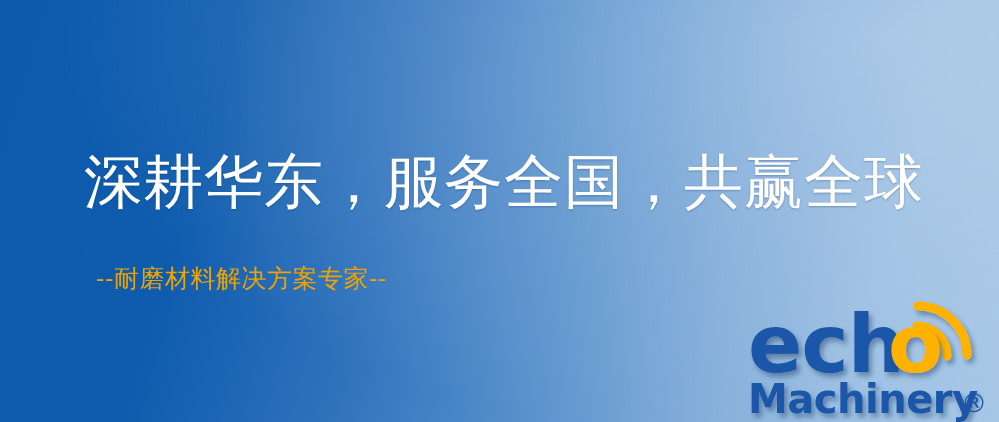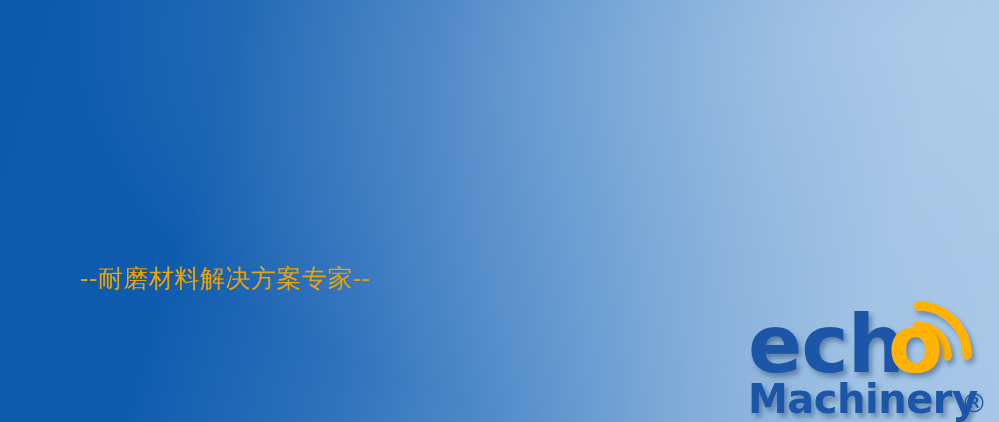--- a/index.html
+++ b/index.html
@@ -45,21 +45,21 @@
     line-height: 1.0;
     letter-spacing: 1px;
     color: #ffffff;
     white-space: nowrap;
     text-shadow: 0 1px 2px rgba(10,50,100,0.30);
     z-index: 3;
   }
 
   .subtitle {
     position: absolute;
-    left: 80px;
+    left: 96px;
     top: 266px;
     font-family: "DejaVu Serif", "Liberation Serif", serif;
     font-size: 25px;
     line-height: 1.0;
     letter-spacing: 0.5px;
     color: #eea300;
     white-space: nowrap;
     z-index: 3;
   }
 
@@ -72,20 +72,21 @@
     height: 126px;
     z-index: 4;
   }
   .logo svg { display: block; }
 </style>
 </head>
 <body>
 
 <div id="banner">
 
+  <div class="headline">深耕华东，服务全国，共赢全球</div>
 
   <div class="subtitle">--耐磨材料解决方案专家--</div>
 
   <div class="logo">
     <svg width="251" height="126" viewBox="0 0 251 126" xmlns="http://www.w3.org/2000/svg">
       <defs>
         <filter id="ds" x="-25%" y="-25%" width="160%" height="170%">
           <feDropShadow dx="3" dy="4" stdDeviation="2.4" flood-color="#123a66" flood-opacity="0.45"></feDropShadow>
         </filter>
       </defs>

